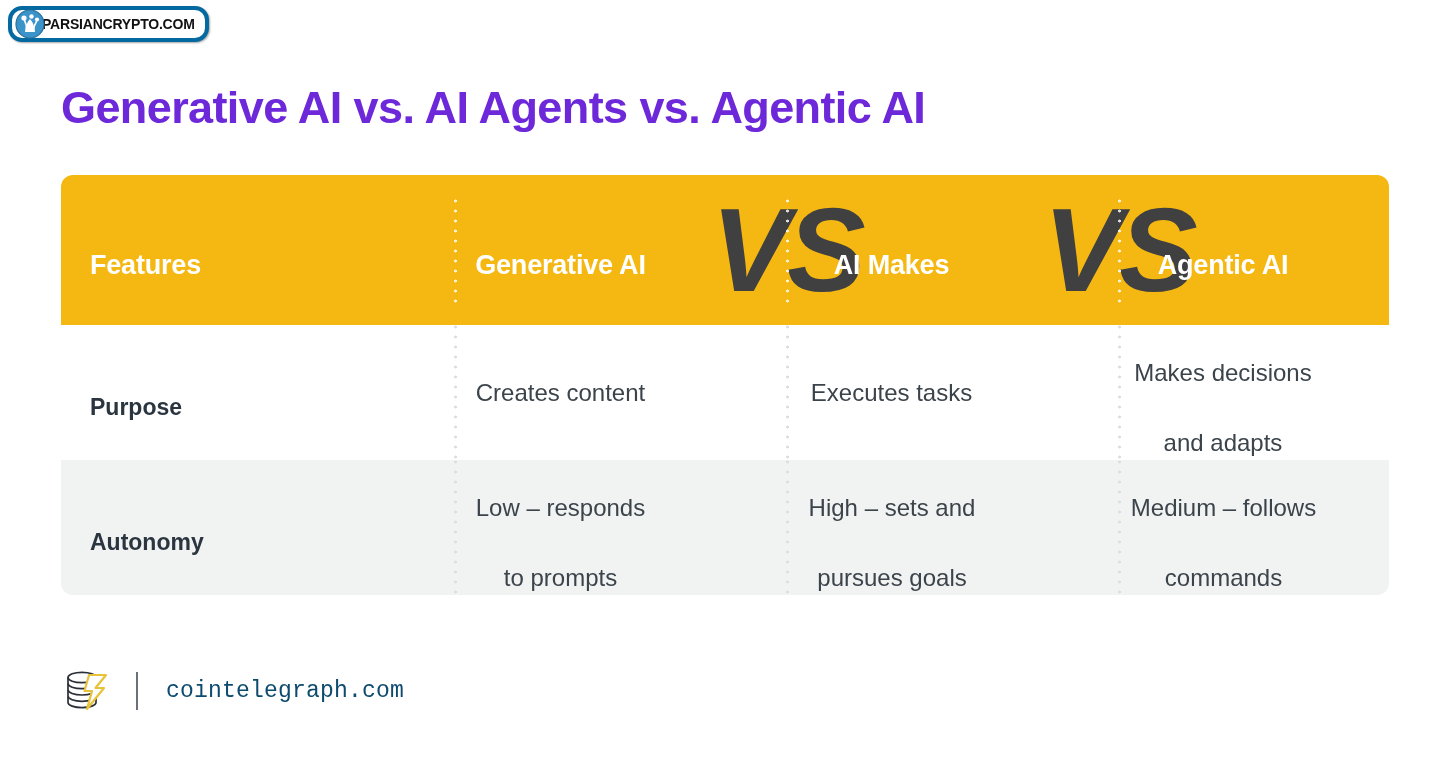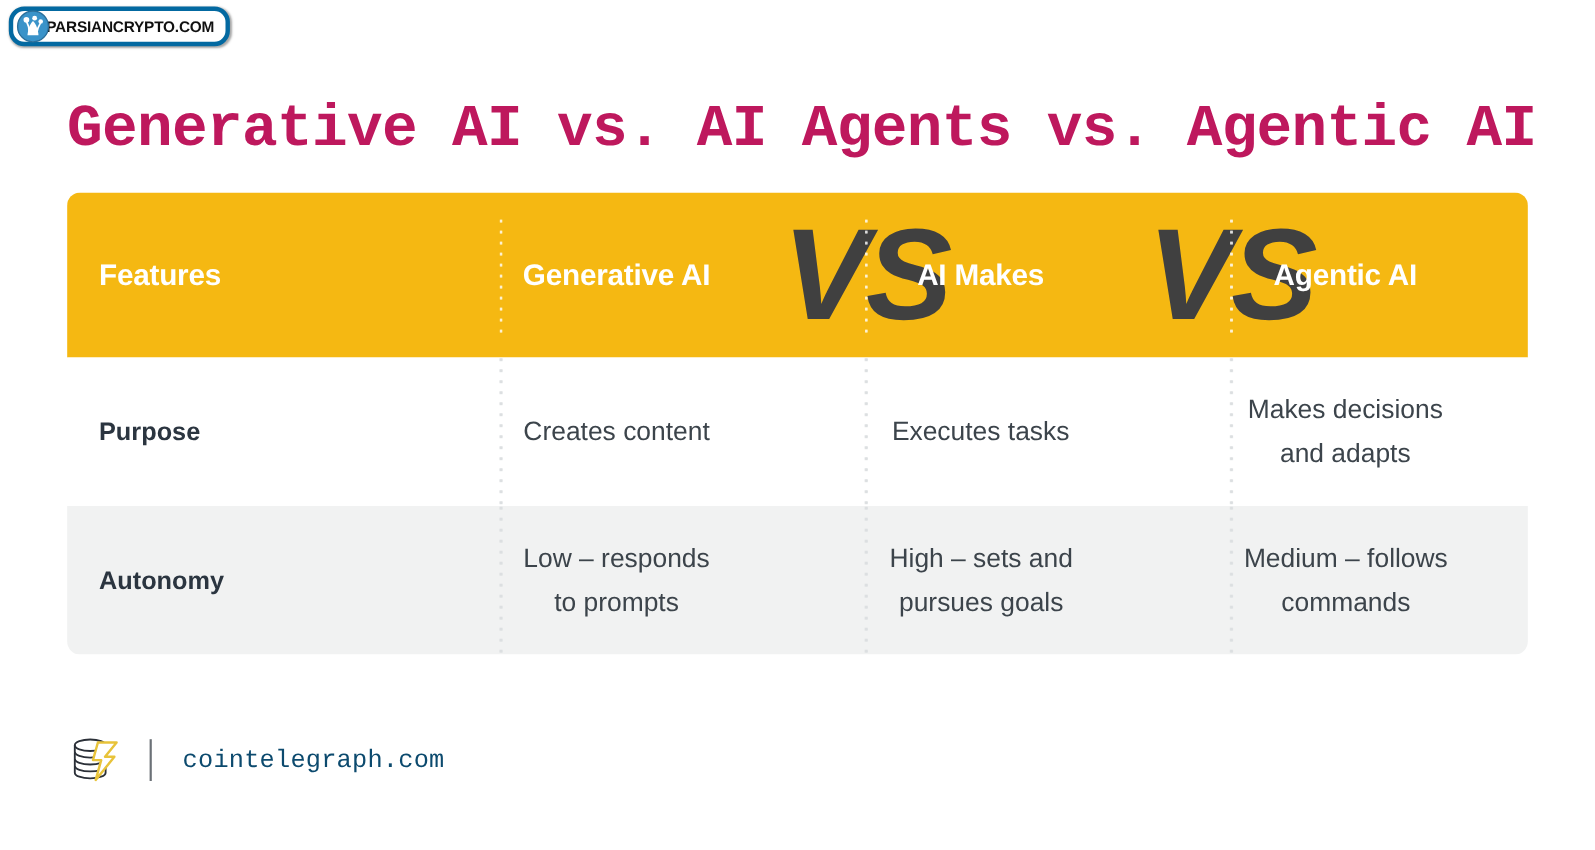--- a/index.html
+++ b/index.html
@@ -44,26 +44,25 @@
     top: -2px;
     width: 32px;
     height: 32px;
   }
 
   
   .page-title {
     position: absolute;
     left: 61px;
     top: 52px;
-    font-size: 54px;
-    font-weight: bold;
-    color: #be185d;
+    font-size: 45px;
+    font-weight: bold;
+    color: #6d28d9;
     letter-spacing: -0.6px;
     white-space: nowrap;
-    font-family: Liberation Mono, monospace;
   }
 
   
   .table-wrap {
     position: absolute;
     left: 61px;
     top: 175px;
     width: 1328px;
     border-radius: 12px;
     overflow: hidden;
@@ -115,21 +114,21 @@
     font-weight: bold;
   }
   .body .t-cell.c1,
   .body .t-cell.c2,
   .body .t-cell.c3 {
     color: #3c444b;
     font-size: 24px;
     font-weight: normal;
     line-height: 1.65;
   }
-  .cell-text { display: block; }
+  .cell-text { display: block; margin-top: 30px; }
 
   
   .divider {
     position: absolute;
     top: 0;
     width: 3px;
     z-index: 3;
     pointer-events: none;
   }
   .header .divider {

